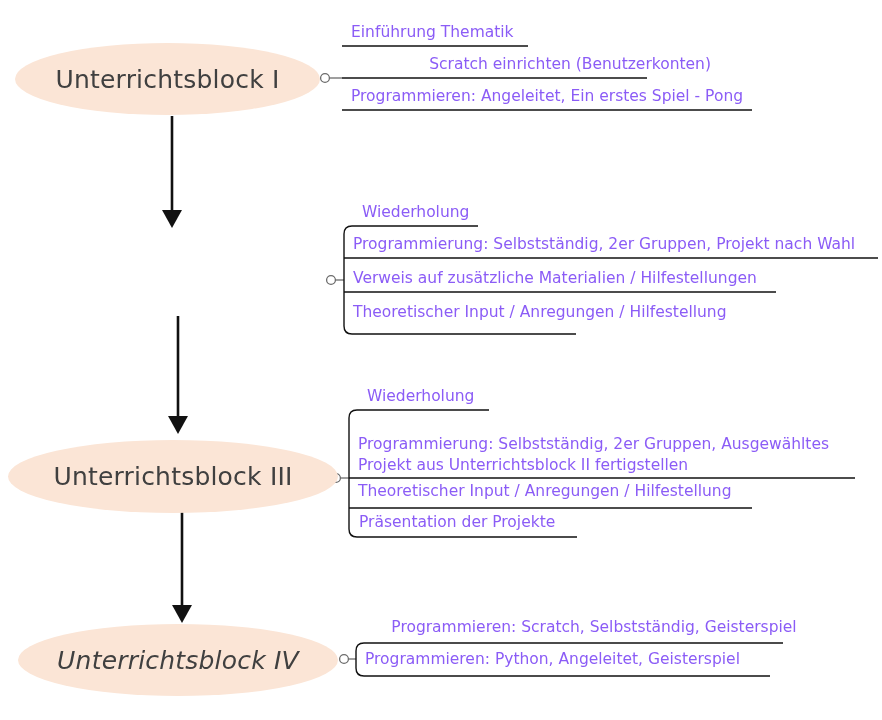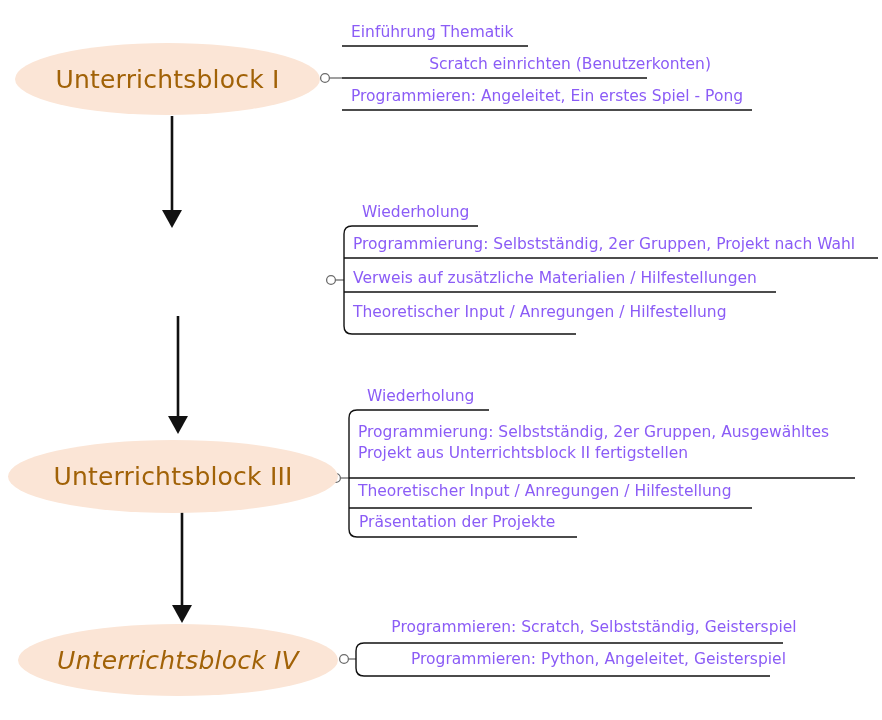--- a/index.html
+++ b/index.html
@@ -23,41 +23,42 @@
   }
 
   
   .node {
     position: absolute;
     display: flex;
     align-items: center;
     justify-content: center;
     border-radius: 50%;
     background: #FBE5D6;
-    color: #a16207;
+    color: #404040;
     font-size: 25px;
     font-weight: 400;
     letter-spacing: 0.2px;
     white-space: nowrap;
   }
 
   
   .branch-group {
     position: absolute;
   }
   .branch-item {
     position: absolute;
     font-size: 15.5px;
     line-height: 21px;
     color: #8b5cf6;
     white-space: nowrap;
     padding-left: 9px;
   }
   .branch-item.multiline {
     white-space: normal;
+    margin-top: 12px;
   }
 
   
   #wires {
     position: absolute;
     left: 0; top: 0;
     width: 882px;
     height: 720px;
     pointer-events: none;
   }
@@ -157,16 +158,16 @@
     <div class="branch-item" style="left:349px; top:481px; width:430px;">Theoretischer Input / Anregungen / Hilfestellung</div>
     <div class="branch-item" style="left:350px; top:512px; width:300px;">Präsentation der Projekte</div>
   </div>
 
   <div class="node" style="left:18px; top:624px; width:320px; height:72px;font-style:italic;">
     <span>Unterrichtsblock IV</span>
   </div>
 
   <div class="branch-group">
     <div class="branch-item" style="left:365px; top:617px; width:440px;text-align:center;">Programmieren: Scratch, Selbstständig, Geisterspiel</div>
-    <div class="branch-item" style="left:356px; top:649px; width:420px;margin-left:46px;">Programmieren: Python, Angeleitet, Geisterspiel</div>
+    <div class="branch-item" style="left:356px; top:649px; width:420px;">Programmieren: Python, Angeleitet, Geisterspiel</div>
   </div>
 
 </div>
 
 </body></html>

